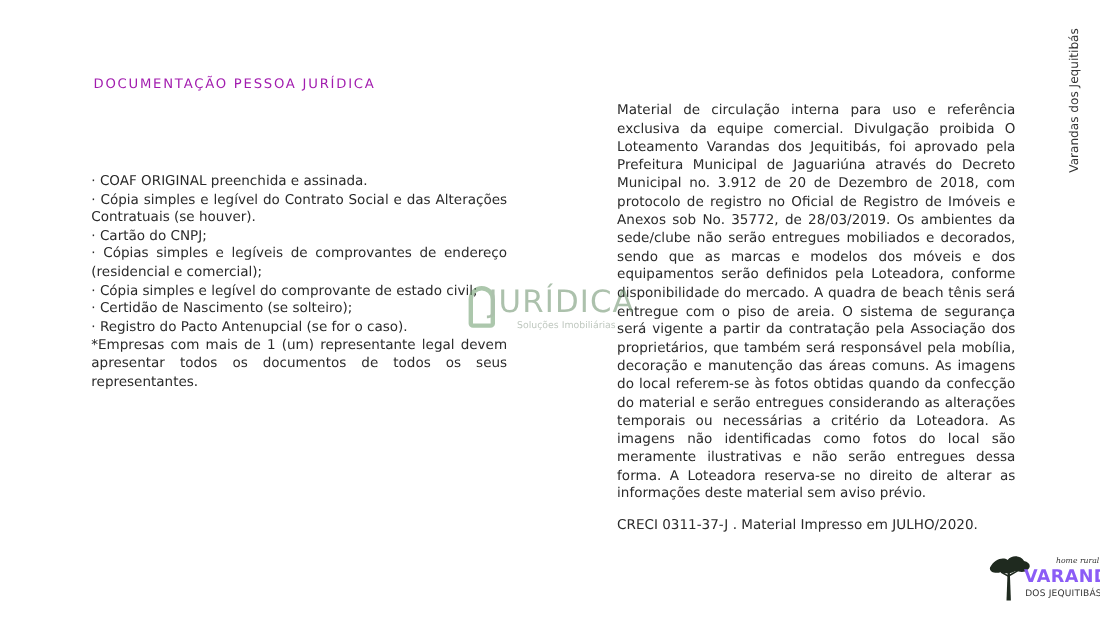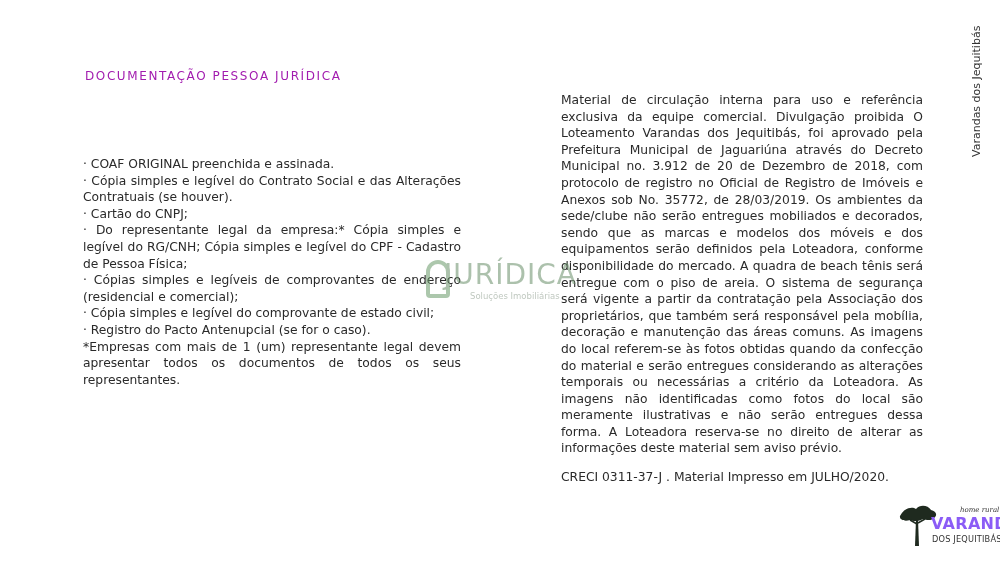--- a/index.html
+++ b/index.html
@@ -66,23 +66,23 @@
 <body>
 
 <div class="side-title">Varandas dos Jequitibás</div>
 
 <div class="heading">DOCUMENTAÇÃO PESSOA JURÍDICA</div>
 
 <div class="left-col">
   <p>· COAF ORIGINAL preenchida e assinada.</p>
   <p>· Cópia simples e legível do Contrato Social e das Alterações Contratuais (se houver).</p>
   <p>· Cartão do CNPJ;</p>
-  <p>· Do representante legal da empresa:* Cópia simples e legível do RG/CNH; Cópia simples e legível do CPF - Cadastro de Pessoa Física;</p>
   <p>· Cópias simples e legíveis de comprovantes de endereço (residencial e comercial);</p>
   <p>· Cópia simples e legível do comprovante de estado civil;</p>
+  <p>· Certidão de Nascimento (se solteiro);</p>
   <p>· Registro do Pacto Antenupcial (se for o caso).</p>
   <p>*Empresas com mais de 1 (um) representante legal devem apresentar todos os documentos de todos os seus representantes.</p>
 </div>
 
 <div class="right-col">
   <p>Material de circulação interna para uso e referência exclusiva da equipe comercial. Divulgação proibida O Loteamento Varandas dos Jequitibás, foi aprovado pela Prefeitura Municipal de Jaguariúna através do Decreto Municipal no. 3.912 de 20 de Dezembro de 2018, com protocolo de registro no Oficial de Registro de Imóveis e Anexos sob No. 35772, de 28/03/2019. Os ambientes da sede/clube não serão entregues mobiliados e decorados, sendo que as marcas e modelos dos móveis e dos equipamentos serão definidos pela Loteadora, conforme disponibilidade do mercado. A quadra de beach tênis será entregue com o piso de areia. O sistema de segurança será vigente a partir da contratação pela Associação dos proprietários, que também será responsável pela mobília, decoração e manutenção das áreas comuns. As imagens do local referem-se às fotos obtidas quando da confecção do material e serão entregues considerando as alterações temporais ou necessárias a critério da Loteadora. As imagens não identificadas como fotos do local são meramente ilustrativas e não serão entregues dessa forma. A Loteadora reserva-se no direito de alterar as informações deste material sem aviso prévio.</p>
   <p>CRECI 0311-37-J . Material Impresso em JULHO/2020.</p>
 </div>
 
 <div class="watermark">

